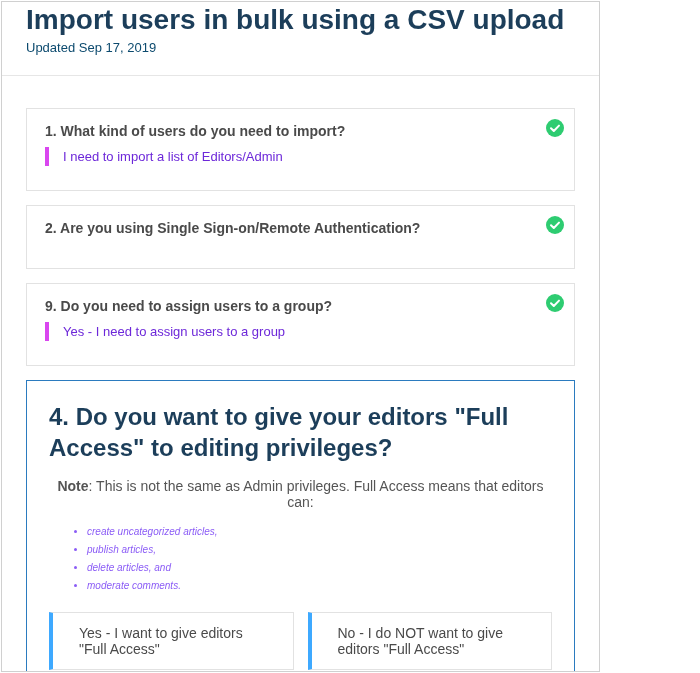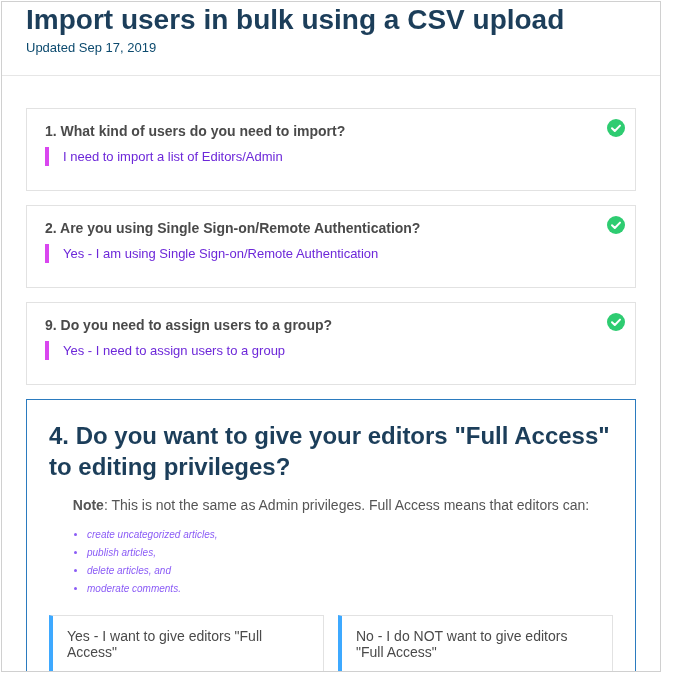--- a/index.html
+++ b/index.html
@@ -6,21 +6,21 @@
     body {
       font-family: -apple-system, BlinkMacSystemFont, "Segoe UI", Helvetica, Arial, sans-serif;
       background: #fff;
       width: 700px;
       height: 673px;
       padding: 0;
       color: #333;
     }
     .container {
       border: 1px solid #d0d0d0;
-      width: 660px;
+      width: 599px;
       height: 671px;
       margin: 1px;
       overflow: hidden;
     }
     .header {
       padding: 0 24px 10px 24px;
     }
     .page-title {
       font-size: 28px;
       font-weight: 700;
@@ -97,21 +97,21 @@
       font-style: italic;
     }
     .options {
       display: flex;
       gap: 14px;
     }
     .option {
       flex: 1;
       border: 1px solid #e2e2e2;
       border-left: 4px solid #3ea9ff;
-      padding: 12px 14px;
+      padding: 12px 26px;
       font-size: 14px;
       color: #4a4a4a;
       min-height: 56px;
       display: flex;
       align-items: center;
       cursor: pointer;
     }
   </style>
 </head>
 <body>
@@ -136,21 +136,20 @@
     </div>
 
     <div class="step">
       <span class="check-icon">
         <svg width="18" height="18" viewBox="0 0 18 18">
             <circle cx="9" cy="9" r="9" fill="#2ecc71"></circle>
             <path d="M5 9.2 L7.8 12 L13 6.6" stroke="#fff" stroke-width="2" fill="none" stroke-linecap="round" stroke-linejoin="round"></path>
           </svg>
       </span>
       <div class="step-question">2. Are you using Single Sign-on/Remote Authentication?</div>
-      <div class="step-answer">Yes - I am using Single Sign-on/Remote Authentication</div>
     </div>
 
     <div class="step">
       <span class="check-icon">
         <svg width="18" height="18" viewBox="0 0 18 18">
             <circle cx="9" cy="9" r="9" fill="#2ecc71"></circle>
             <path d="M5 9.2 L7.8 12 L13 6.6" stroke="#fff" stroke-width="2" fill="none" stroke-linecap="round" stroke-linejoin="round"></path>
           </svg>
       </span>
       <div class="step-question">9. Do you need to assign users to a group?</div>

